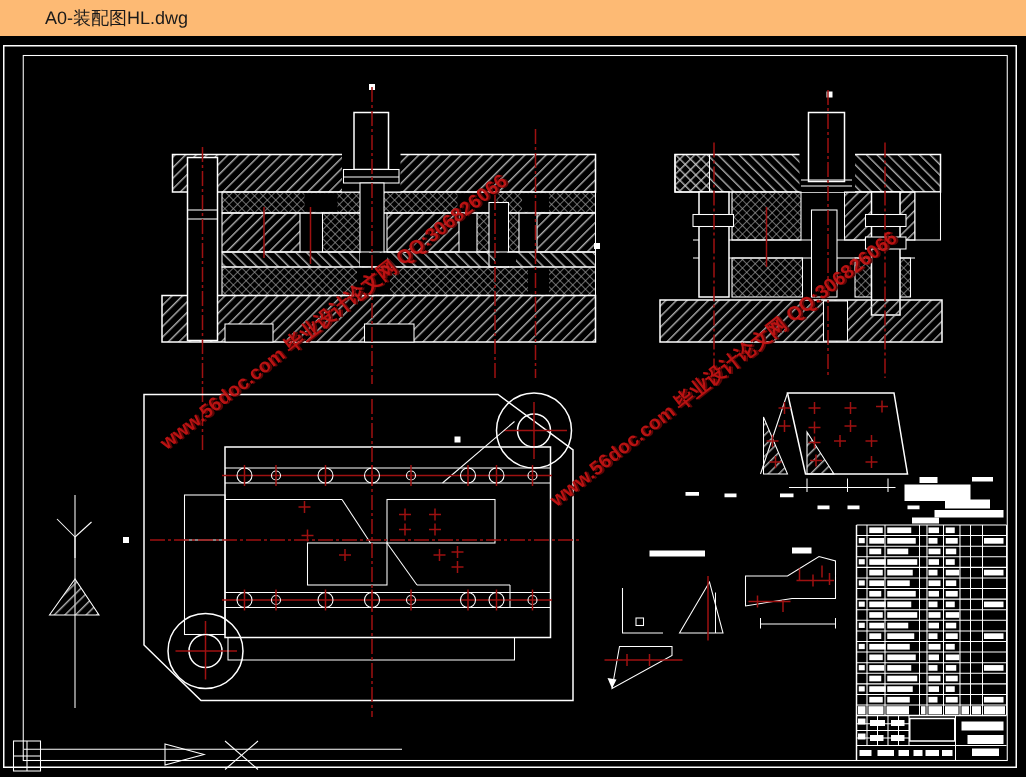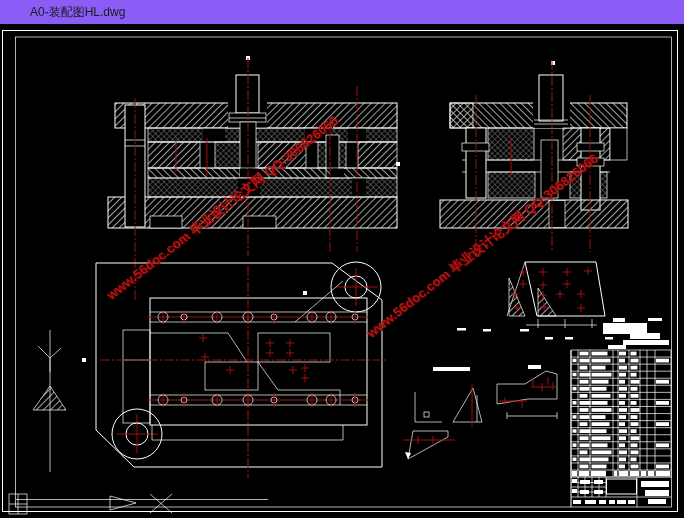--- a/index.html
+++ b/index.html
@@ -1,17 +1,17 @@
 <!DOCTYPE html>
 <html><head>
 <meta charset="utf-8">
 <style>
   html,body{margin:0;padding:0;background:#000;}
   body{width:684px;height:518px;overflow:hidden;font-family:"Liberation Sans",sans-serif;}
-  .titlebar{width:684px;height:24px;background:#8b5cf6;display:flex;align-items:center;}
+  .titlebar{width:684px;height:24px;background:#fdba74;display:flex;align-items:center;}
   .titlebar span{padding-left:30px;font-size:12px;color:#1a1a1a;}
   .cadwrap{position:relative;width:684px;height:494px;background:#000;}
   svg{display:block;}
   
   .ln{fill:none;stroke:#ffffff;stroke-width:1;}
   .tn{fill:none;stroke:#ffffff;stroke-width:.7;}
   .st{stroke:#ffffff;stroke-width:1;}
   .st7{stroke:#ffffff;stroke-width:.7;}
   .bk{fill:#000000;stroke:none;}
   .wf{fill:#ffffff;stroke:none;}

